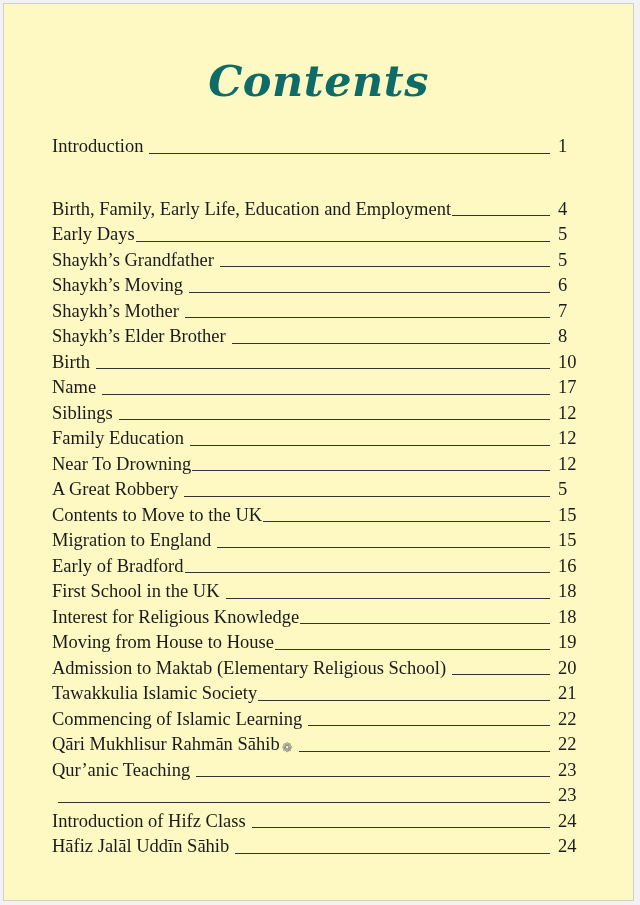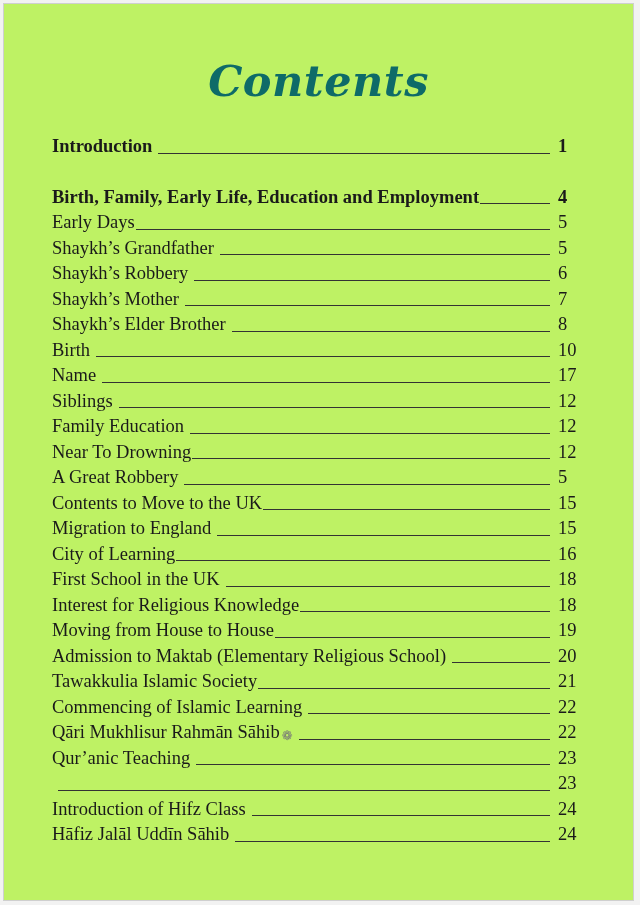--- a/index.html
+++ b/index.html
@@ -1,34 +1,34 @@
 <!DOCTYPE html>
 <html><head>
 <meta charset="utf-8">
 <style>
   html, body { margin: 0; padding: 0; background: #f2f2f2; }
   body { width: 640px; height: 905px; position: relative; overflow: hidden; }
   .page {
     position: absolute; left: 3px; top: 3px; width: 631px; height: 898px;
-    background: #bef264; border: 1px solid #cfcfcf; box-sizing: border-box;
+    background: #fef9c3; border: 1px solid #cfcfcf; box-sizing: border-box;
   }
   .title {
     position: absolute; left: 0; right: 0; top: 52px; text-align: center;
     font-family: "DejaVu Serif", "Liberation Serif", serif;
     font-style: italic; font-weight: bold; font-size: 43px; color: #0e6b68;
     letter-spacing: 0.5px;
   }
   .toc { position: absolute; left: 48px; top: 126px; width: 532px; }
   .row {
     display: flex; align-items: flex-end; height: 25.5px;
     font-family: "Liberation Serif", "DejaVu Serif", serif;
     font-size: 18.5px; color: #1a1a1a; line-height: 1;
   }
-  .row.bold { font-weight: bold; }
-  .row.gap { margin-top: 25px; }
+  .row.bold { font-weight: normal; }
+  .row.gap { margin-top: 37px; }
   .label { white-space: nowrap; }
   .leader {
     flex: 1; border-bottom: 1.5px solid #333; margin: 0 8px 2px 6px; height: 1px;
   }
   .leader.tight { margin-left: 1px; }
   .page-num { width: 26px; text-align: left; }
   .honorific { font-size: 13px; color: #777; margin-left: 2px; vertical-align: middle; }
 </style>
 </head>
 <body>
@@ -51,21 +51,21 @@
       <span class="label">Early Days</span>
       <span class="leader tight"></span>
       <span class="page-num">5</span>
     </div>
     <div class="row">
       <span class="label">Shaykh’s Grandfather</span>
       <span class="leader"></span>
       <span class="page-num">5</span>
     </div>
     <div class="row">
-      <span class="label">Shaykh’s Robbery</span>
+      <span class="label">Shaykh’s Moving</span>
       <span class="leader"></span>
       <span class="page-num">6</span>
     </div>
     <div class="row">
       <span class="label">Shaykh’s Mother</span>
       <span class="leader"></span>
       <span class="page-num">7</span>
     </div>
     <div class="row">
       <span class="label">Shaykh’s Elder Brother</span>
@@ -106,21 +106,21 @@
       <span class="label">Contents to Move to the UK</span>
       <span class="leader tight"></span>
       <span class="page-num">15</span>
     </div>
     <div class="row">
       <span class="label">Migration to England</span>
       <span class="leader"></span>
       <span class="page-num">15</span>
     </div>
     <div class="row">
-      <span class="label">City of Learning</span>
+      <span class="label">Early of Bradford</span>
       <span class="leader tight"></span>
       <span class="page-num">16</span>
     </div>
     <div class="row">
       <span class="label">First School in the UK</span>
       <span class="leader"></span>
       <span class="page-num">18</span>
     </div>
     <div class="row">
       <span class="label">Interest for Religious Knowledge</span>

